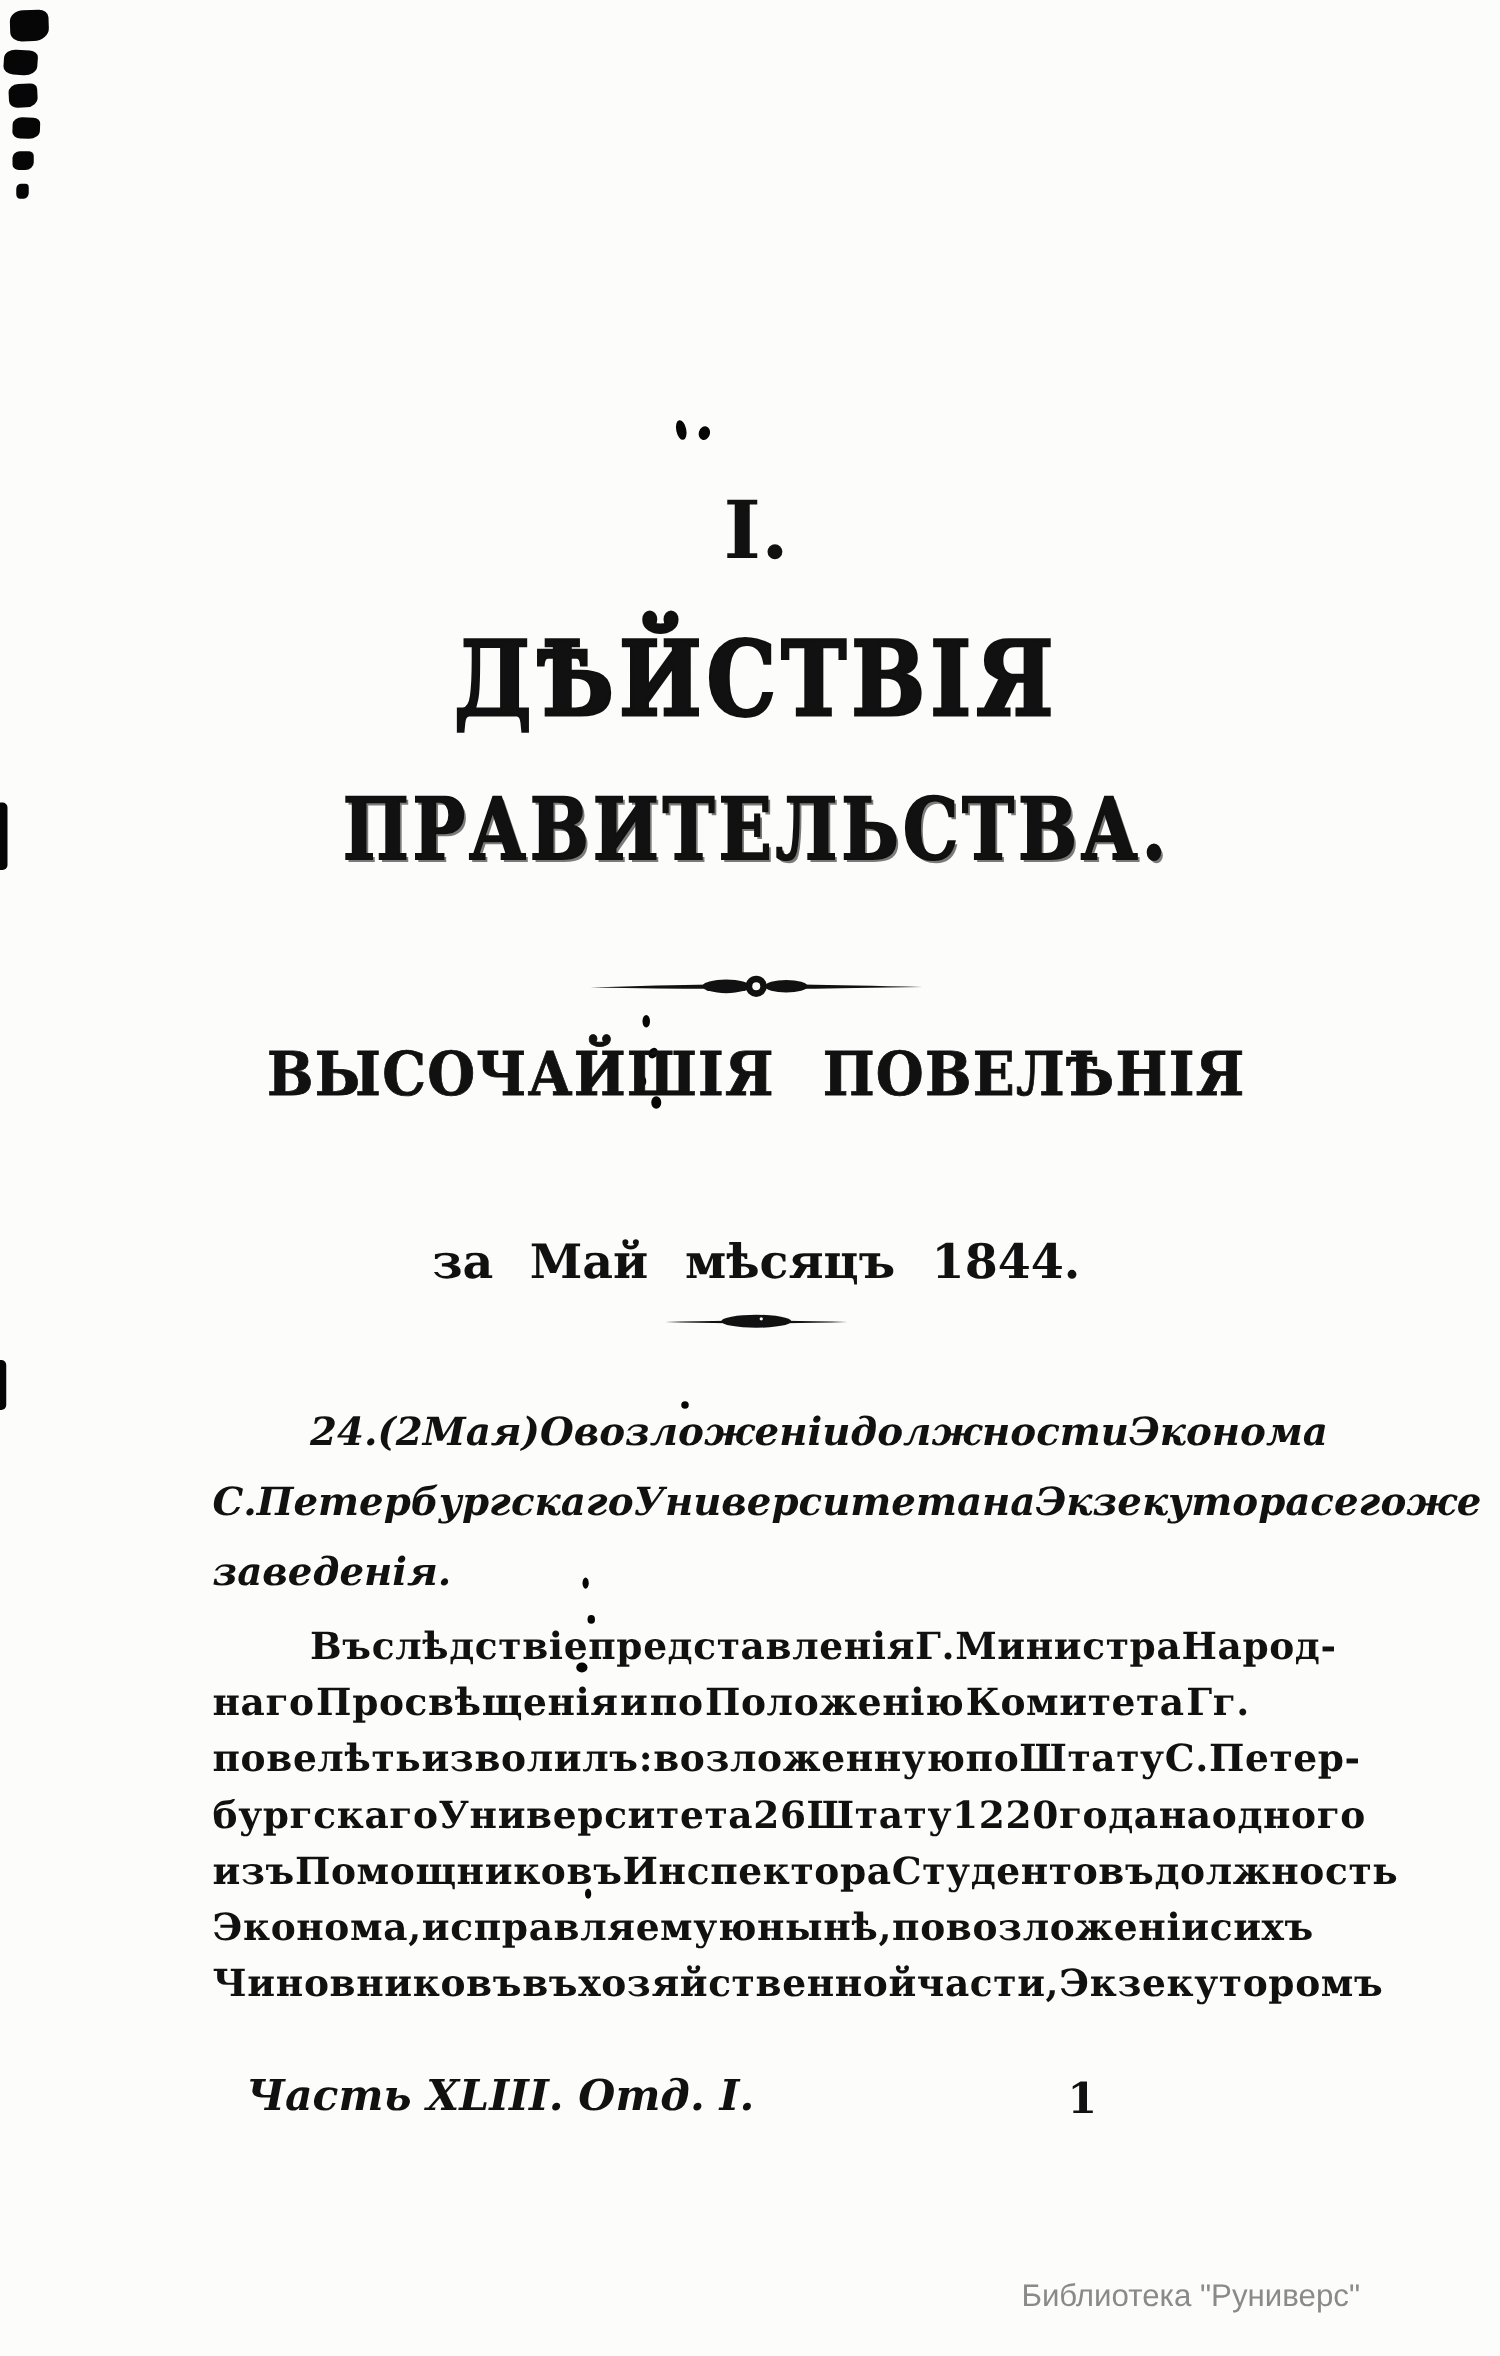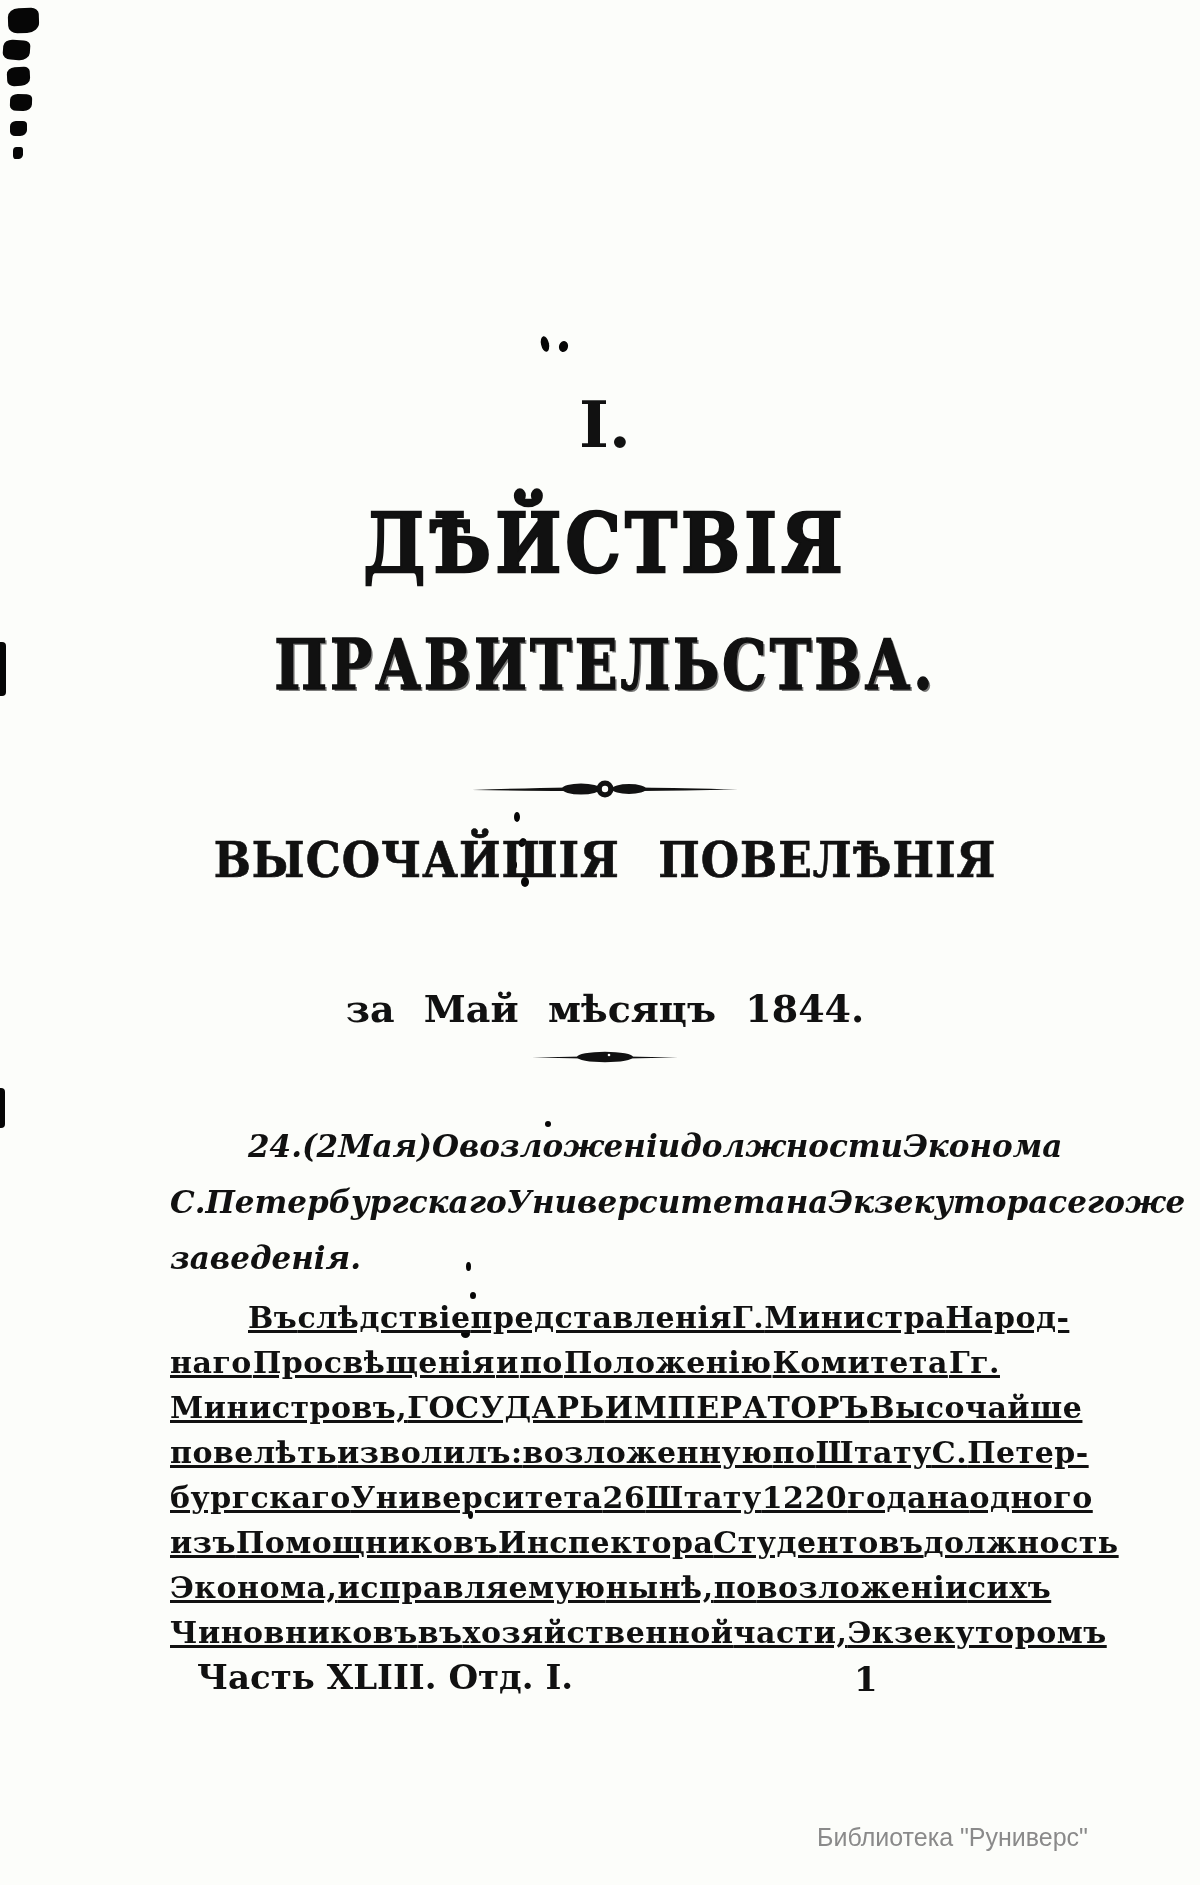--- a/index.html
+++ b/index.html
@@ -29,27 +29,27 @@
   }
   .period-line{top:958px;font-size:38px;font-weight:bold;word-spacing:16px;line-height:1;margin-top:32px;}
   .divider{position:absolute;}
   .decree-heading{
     position:absolute;left:170px;width:830px;top:1128px;
     font-style:italic;font-weight:bold;font-size:31px;
   }
   .decree-heading .jline{height:56px;}
   .body-par{
     position:absolute;left:170px;width:830px;top:1300px;
-    font-weight:bold;font-size:30px;letter-spacing:.5px;text-decoration:underline;
+    font-weight:bold;font-size:30px;letter-spacing:.5px;
   }
   .body-par .jline{height:45px;}
   .jline{display:flex;justify-content:space-between;align-items:baseline;white-space:nowrap;}
   .jline.indent{padding-left:78px;}
   .footer-sig{
-    top:1660px;left:197px;font-size:34px;font-weight:bold;line-height:1;
+    top:1660px;left:197px;font-size:34px;font-weight:bold;font-style:italic;line-height:1;
   }
   .footer-num{top:1662px;left:854px;font-size:34px;font-weight:bold;line-height:1;}
   .watermark{
     top:1822px;right:112px;
     font-family:"Liberation Sans","DejaVu Sans",sans-serif;
     font-size:25px;color:#8a8a8a;line-height:1.2;
   }
   .mark{position:absolute;background:#060606;}
   .rm{border-radius:35% 25% 40% 30%;}
   .speck{border-radius:50%;}
@@ -143,26 +143,20 @@
       <div class="jline">
         <span>наго</span>
         <span>Просвѣщенія</span>
         <span>и</span>
         <span>по</span>
         <span>Положенію</span>
         <span>Комитета</span>
         <span>Гг.</span>
       </div>
       <div class="jline">
-        <span>Министровъ,</span>
-        <span>ГОСУДАРЬ</span>
-        <span>ИМПЕРАТОРЪ</span>
-        <span>Высочайше</span>
-      </div>
-      <div class="jline">
         <span>повелѣть</span>
         <span>изволилъ:</span>
         <span>возложенную</span>
         <span>по</span>
         <span>Штату</span>
         <span>С.</span>
         <span>Петер-</span>
       </div>
       <div class="jline">
         <span>бургскаго</span>

